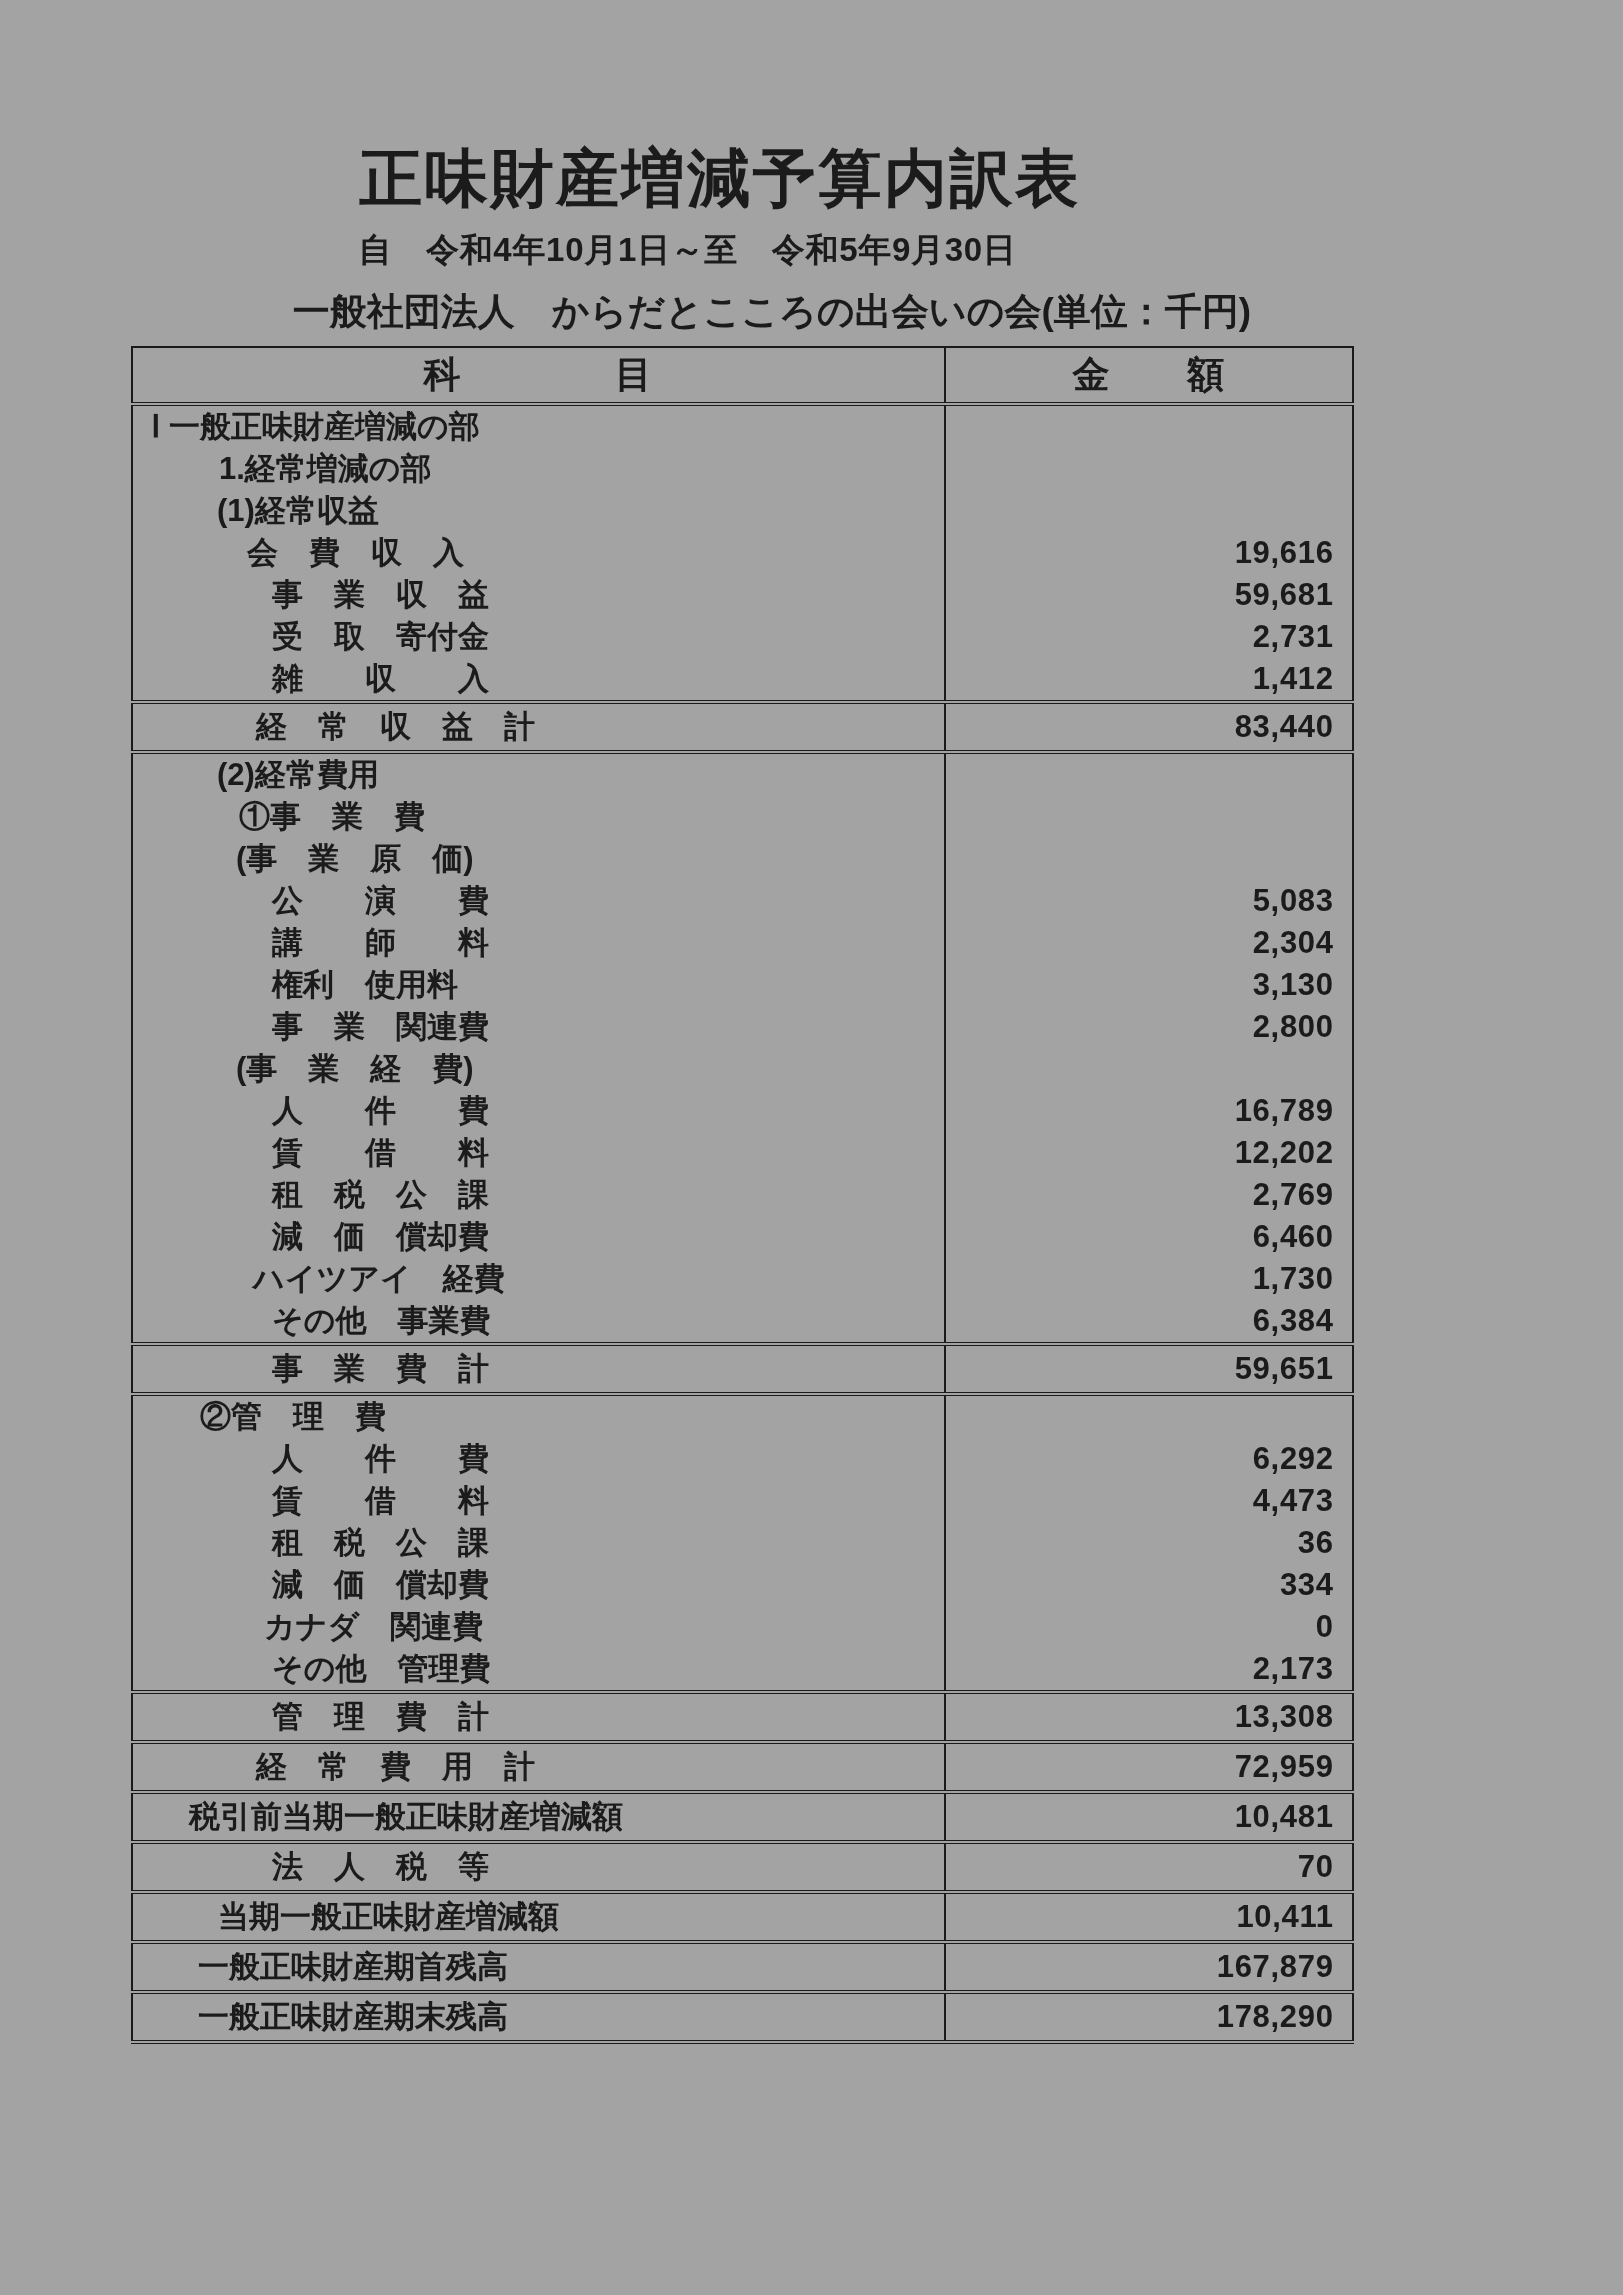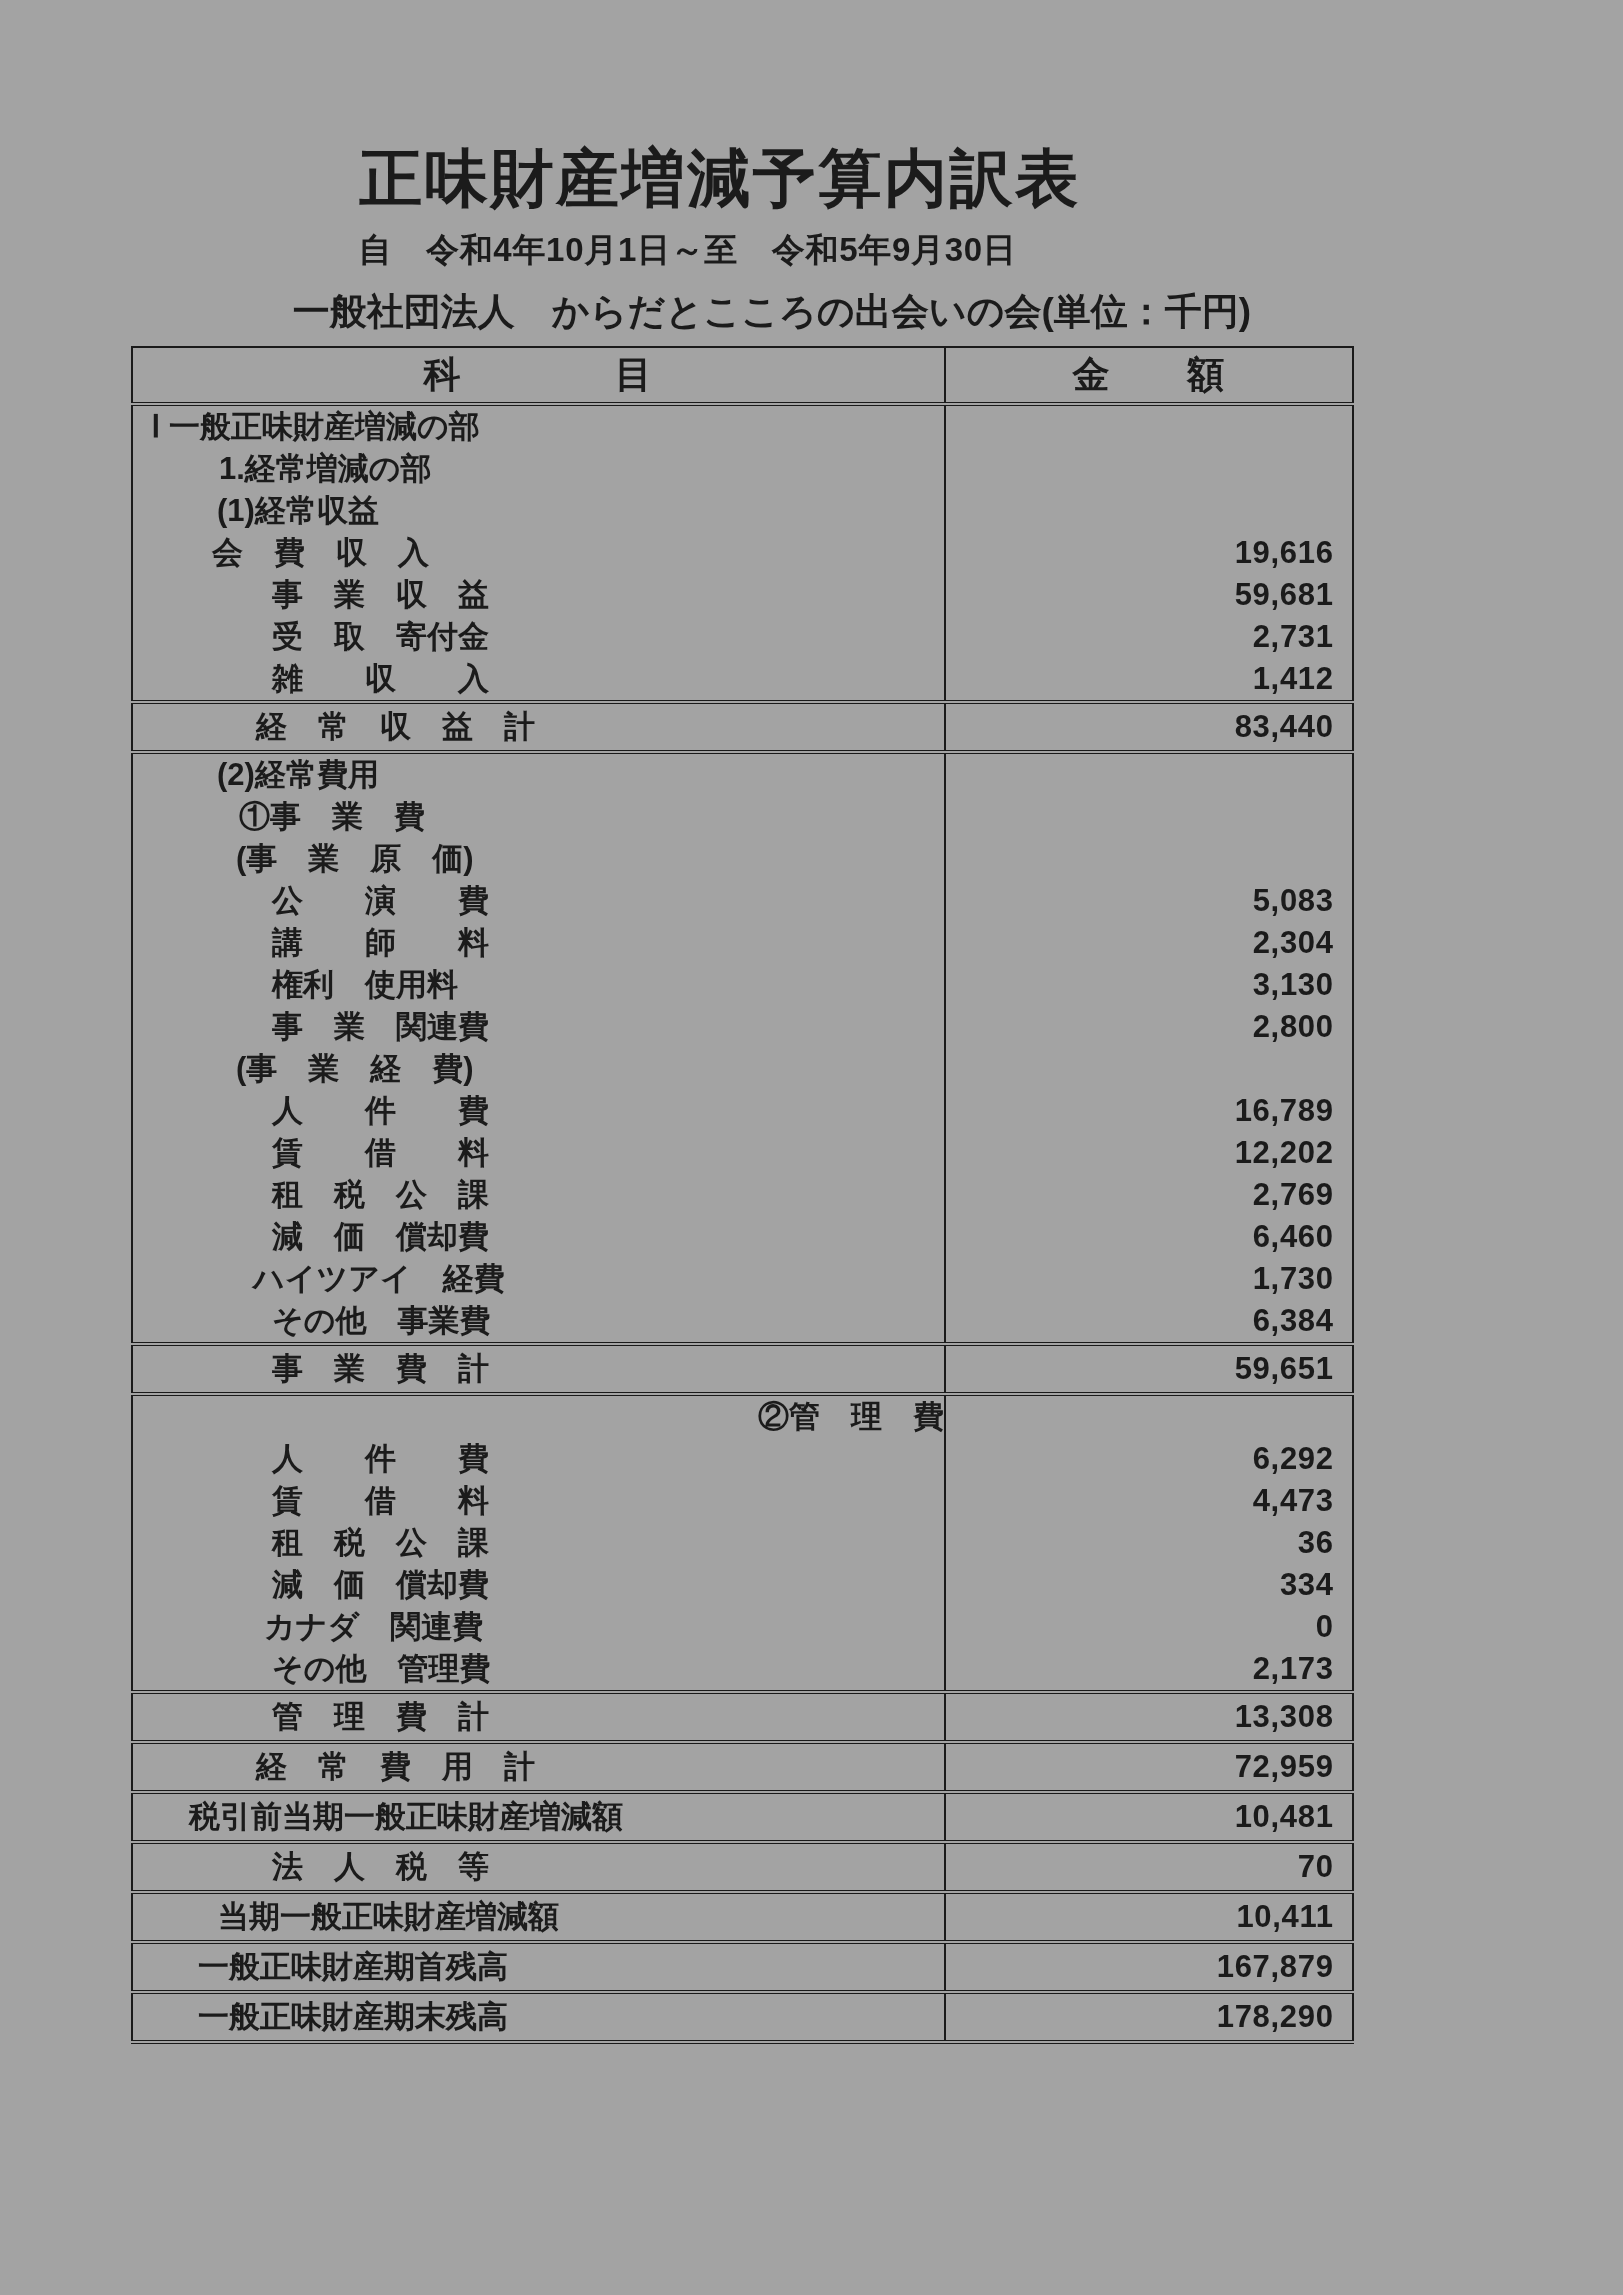--- a/index.html
+++ b/index.html
@@ -132,21 +132,21 @@
           </tr>
           <tr>
             <td class="cell-label" style="padding-left: 86px;">1.経常増減の部</td>
             <td class="cell-amount"></td>
           </tr>
           <tr>
             <td class="cell-label" style="padding-left: 84px;">(1)経常収益</td>
             <td class="cell-amount"></td>
           </tr>
           <tr>
-            <td class="cell-label" style="padding-left: 79px;">会　費　収　入</td>
+            <td class="cell-label" style="padding-left: 114px;">会　費　収　入</td>
             <td class="cell-amount">19,616</td>
           </tr>
           <tr>
             <td class="cell-label" style="padding-left: 139px;">事　業　収　益</td>
             <td class="cell-amount">59,681</td>
           </tr>
           <tr>
             <td class="cell-label" style="padding-left: 139px;">受　取　寄付金</td>
             <td class="cell-amount">2,731</td>
           </tr>
@@ -212,21 +212,21 @@
           </tr>
           <tr>
             <td class="cell-label" style="padding-left: 139px;">その他　事業費</td>
             <td class="cell-amount">6,384</td>
           </tr>
           <tr class="sep">
             <td class="cell-label" style="padding-left: 139px;">事　業　費　計</td>
             <td class="cell-amount">59,651</td>
           </tr>
           <tr>
-            <td class="cell-label" style="padding-left: 106px; text-align: right;">②管　理　費</td>
+            <td class="cell-label" style="padding-left: 67px;">②管　理　費</td>
             <td class="cell-amount"></td>
           </tr>
           <tr>
             <td class="cell-label" style="padding-left: 139px;">人　　件　　費</td>
             <td class="cell-amount">6,292</td>
           </tr>
           <tr>
             <td class="cell-label" style="padding-left: 139px;">賃　　借　　料</td>
             <td class="cell-amount">4,473</td>
           </tr>

